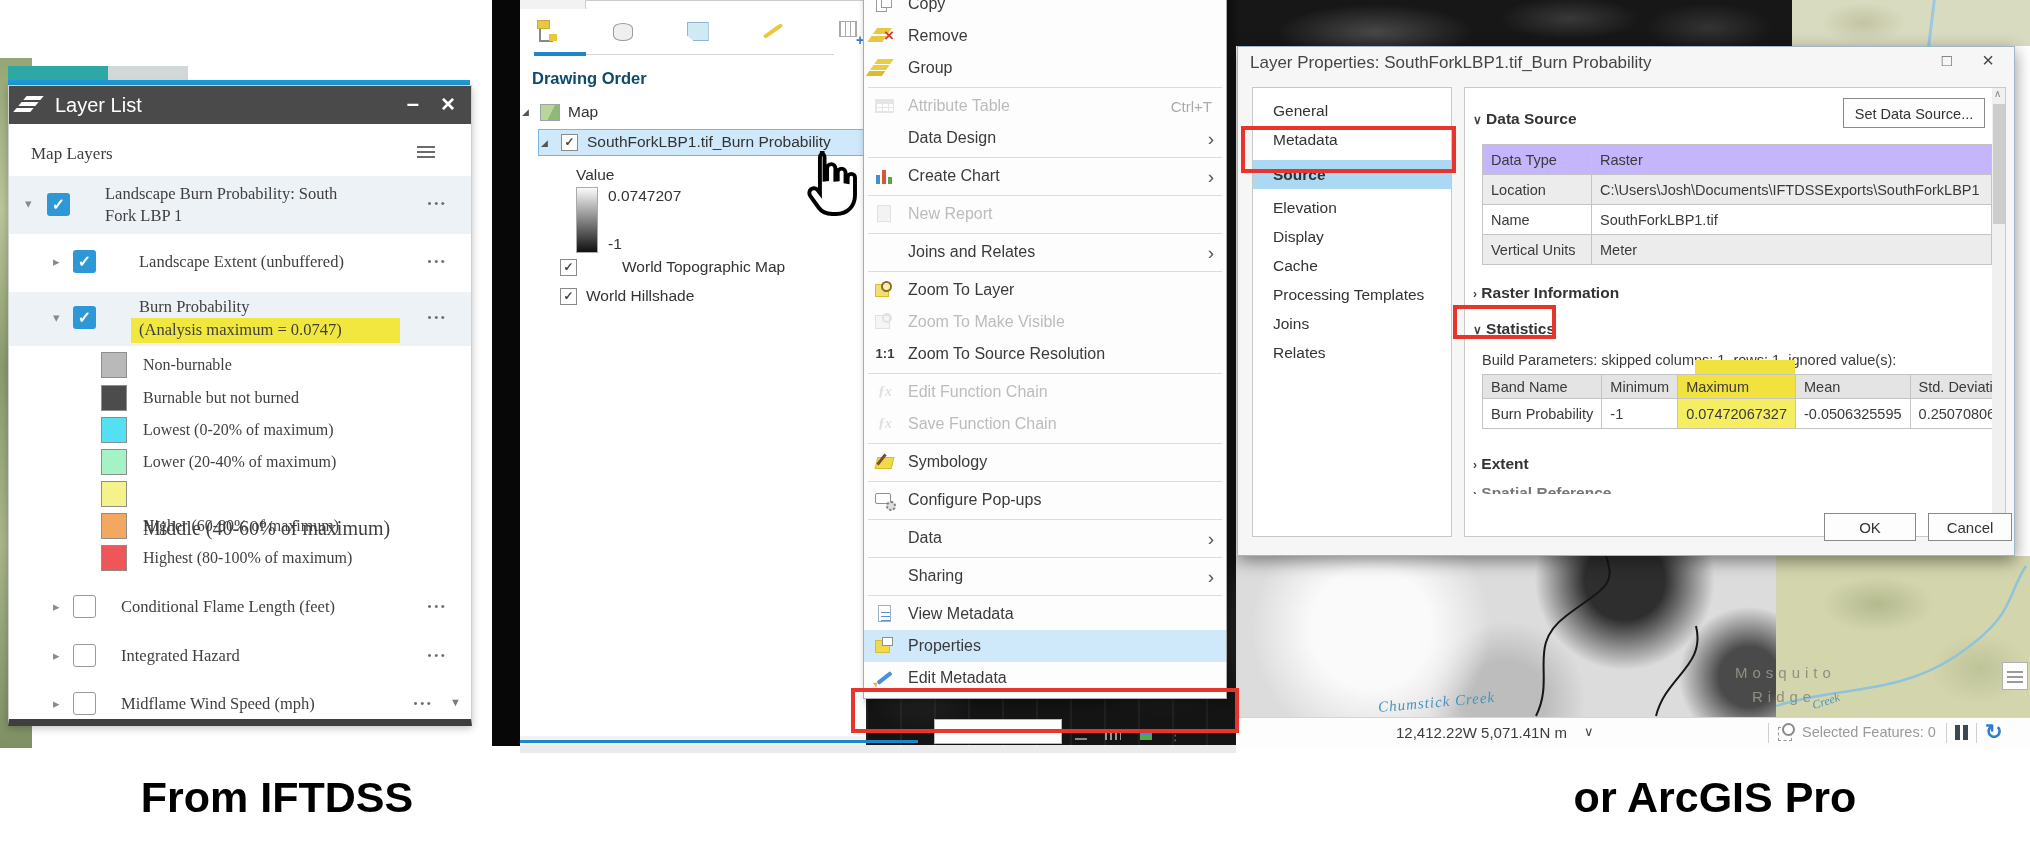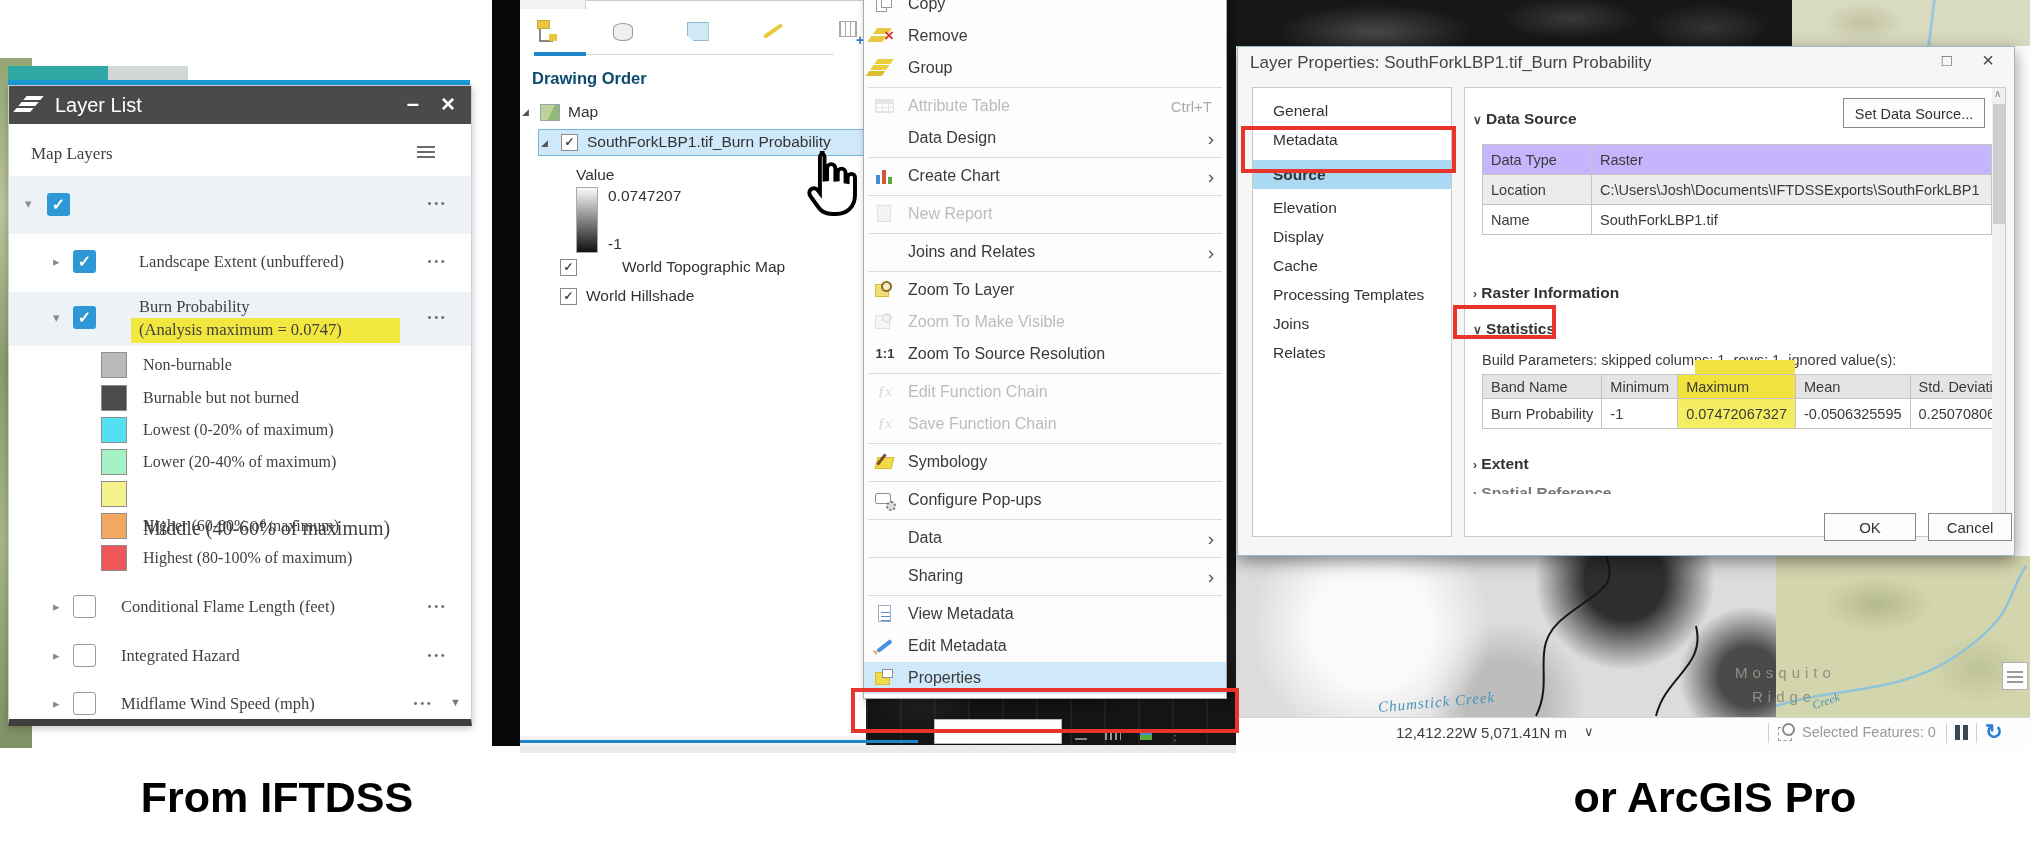--- a/index.html
+++ b/index.html
@@ -131,20 +131,21 @@
     </div>
 
     <span class="abs" style="left:22px;top:58px;font-size:17px;">Map Layers</span>
     <span class="abs flt" style="right:36px;top:60px;width:18px;height:14px;">
         <i></i>
       </span>
 
     <div class="abs ift-row-hl" style="left:0;top:90px;width:462px;height:58px;">
       <span class="caret" style="left:16px;top:20px;">▾</span>
       <span class="chk on" style="left:38px;top:17px;"><span>✓</span></span>
+      <span class="abs" style="left:96px;top:7px;width:256px;font-size:16.5px;line-height:22px;">Landscape Burn Probability: South Fork LBP 1</span>
       <span class="dots" style="right:24px;top:20px;">•••</span>
     </div>
 
     <div class="abs" style="left:0;top:160px;width:462px;height:36px;">
       <span class="caret" style="left:44px;top:8px;">▸</span>
       <span class="chk on" style="left:64px;top:4px;"><span>✓</span></span>
       <span class="abs" style="left:130px;top:6px;font-size:16.5px;">Landscape Extent (unbuffered)</span>
       <span class="dots" style="right:24px;top:8px;">•••</span>
     </div>
 
@@ -371,33 +372,33 @@
         <span class="lbl">Sharing</span>
         <span class="sub">›</span>
       </div>
     <div class="msep"></div>
     <div class="mi">
         <span class="mic ic-vmeta">
           <i></i>
         </span>
         <span class="lbl">View Metadata</span>
       </div>
-    <div class="mi">
-        <span class="mic ic-emeta">
-          <i></i>
-          <b></b>
-        </span>
-        <span class="lbl">Edit Metadata</span>
-      </div>
     <div class="mi sel">
         <span class="mic ic-props">
           <i></i>
           <b></b>
         </span>
         <span class="lbl">Properties</span>
+      </div>
+    <div class="mi">
+        <span class="mic ic-emeta">
+          <i></i>
+          <b></b>
+        </span>
+        <span class="lbl">Edit Metadata</span>
       </div>
   </div>
   <div class="redbox" style="left: 851px; top: 688px; width: 388px; height: 45px; border-color: rgb(232, 53, 44);"></div>
 
   <div class="abs" style="left:1236px;top:0;width:556px;height:46px;background:#171717;
               background-image:radial-gradient(ellipse 140px 40px at 25% 70%,rgba(120,120,120,.5),transparent 70%),
                                radial-gradient(ellipse 100px 30px at 60% 40%,rgba(90,90,90,.5),transparent 70%),
                                radial-gradient(ellipse 90px 35px at 85% 60%,rgba(70,70,70,.6),transparent 70%);"></div>
   <div class="abs" style="left:1792px;top:0;width:238px;height:46px;background:#d9dbc0;
               background-image:radial-gradient(ellipse 60px 30px at 30% 50%,rgba(160,160,120,.4),transparent 70%);">
@@ -461,20 +462,24 @@
           <td style="width:92px;">Data Type</td>
           <td>Raster</td>
             </tr>
         <tr style="background:#ececec;">
           <td>Location</td>
           <td>C:\Users\Josh\Documents\IFTDSSExports\SouthForkLBP1</td>
             </tr>
         <tr style="background:#fff;">
           <td>Name</td>
           <td>SouthForkLBP1.tif</td>
+            </tr>
+        <tr style="background:#ececec;">
+          <td>Vertical Units</td>
+          <td>Meter</td>
             </tr>
       </tbody>
         </table>
 
       <span class="abs" style="left:8px;top:196px;font-weight:bold;font-size:15.5px;color:#333;">
         <span class="chev">›</span>
         <span>Raster Information</span>
       </span>
 
       <span class="abs" style="left:8px;top:232px;font-weight:bold;font-size:15.5px;color:#333;">

